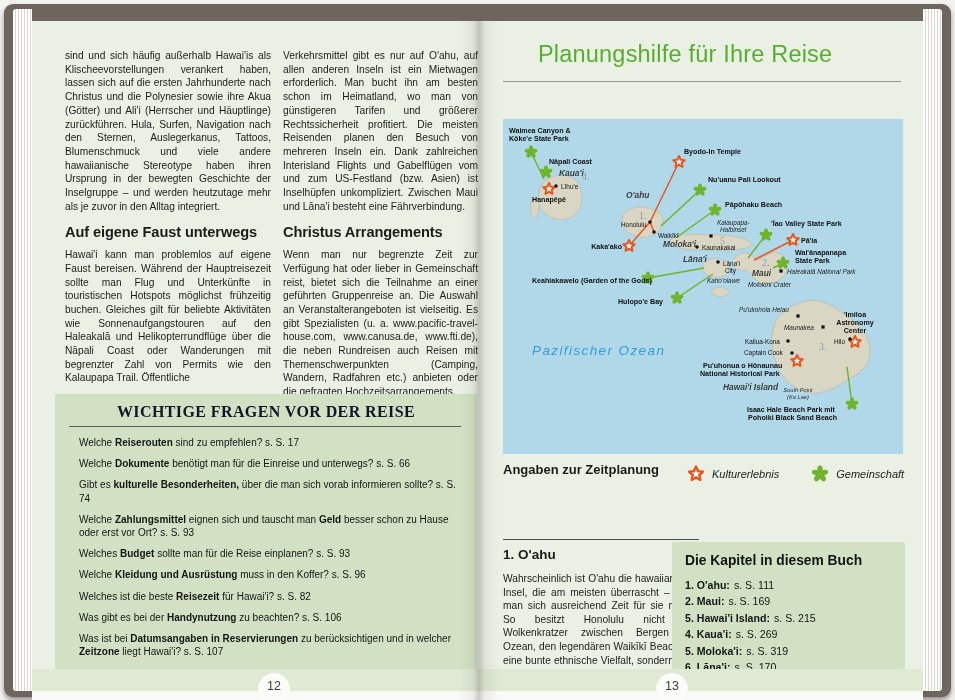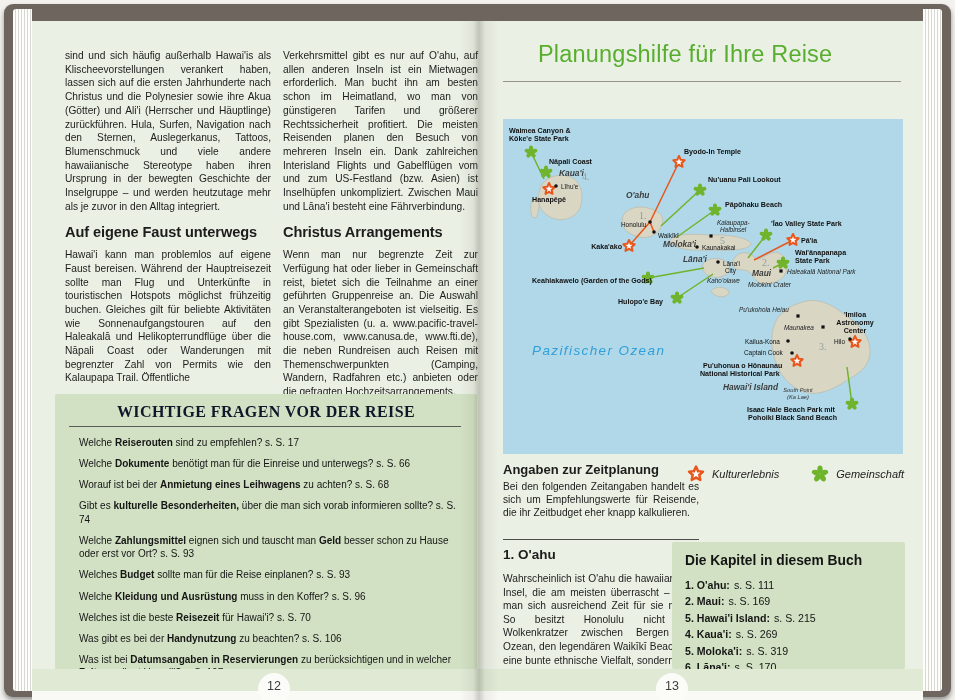--- a/index.html
+++ b/index.html
@@ -82,26 +82,25 @@
         <p>Verkehrsmittel gibt es nur auf O'ahu, auf allen anderen Inseln ist ein Mietwagen erforderlich. Man bucht ihn am besten schon im Heimatland, wo man von günstigeren Tarifen und größerer Rechtssicherheit profitiert. Die meisten Reisenden planen den Besuch von mehreren Inseln ein. Dank zahlreichen Interisland Flights und Gabelflügen vom und zum US-Festland (bzw. Asien) ist Inselhüpfen unkompliziert. Zwischen Maui und Lāna'i besteht eine Fährverbindung.</p>
         <h2>Christus Arrangements</h2>
         <p>Wenn man nur begrenzte Zeit zur Verfügung hat oder lieber in Gemeinschaft reist, bietet sich die Teilnahme an einer geführten Gruppenreise an. Die Auswahl an Veranstalterangeboten ist vielseitig. Es gibt Spezialisten (u. a. www.pacific-travel-house.com, www.canusa.de, www.fti.de), die neben Rundreisen auch Reisen mit Themenschwerpunkten (Camping, Wandern, Radfahren etc.) anbieten oder die gefragten Hochzeitsarrangements.</p>
       </div>
       <div class="qbox">
         <div class="qtitle">WICHTIGE FRAGEN VOR DER REISE</div>
         <div class="qrule"></div>
         <div id="qlist">
             <div class="qitem"><span>Welche </span><b>Reiserouten</b><span> sind zu empfehlen? s. S. 17</span></div>
             <div class="qitem"><span>Welche </span><b>Dokumente</b><span> benötigt man für die Einreise und unterwegs? s. S. 66</span></div>
-            <div class="qitem"><span>Worauf ist bei der </span><b>Anmietung eines Leihwagens</b><span> zu achten? s. S. 68</span></div>
             <div class="qitem"><span>Gibt es </span><b>kulturelle Besonderheiten,</b><span> über die man sich vorab informieren sollte? s. S. 74</span></div>
             <div class="qitem"><span>Welche </span><b>Zahlungsmittel</b><span> eignen sich und tauscht man </span><b>Geld</b><span> besser schon zu Hause oder erst vor Ort? s. S. 93</span></div>
             <div class="qitem"><span>Welches </span><b>Budget</b><span> sollte man für die Reise einplanen? s. S. 93</span></div>
             <div class="qitem"><span>Welche </span><b>Kleidung und Ausrüstung</b><span> muss in den Koffer? s. S. 96</span></div>
-            <div class="qitem"><span>Welches ist die beste </span><b>Reisezeit</b><span> für Hawai'i? s. S. 70</span></div>
+            <div class="qitem"><span>Welches ist die beste </span><b>Reisezeit</b><span> für Hawai'i? s. S. 82</span></div>
             <div class="qitem"><span>Was gibt es bei der </span><b>Handynutzung</b><span> zu beachten? s. S. 106</span></div>
             <div class="qitem"><span>Was ist bei </span><b>Datumsangaben in Reservierungen</b><span> zu berücksichtigen und in welcher </span><b>Zeitzone</b><span> liegt Hawai'i? s. S. 107</span></div>
           </div>
       </div>
       <div class="pagenum" style="left:226px;">
         <span>12</span>
       </div>
     </div>
 
     <div class="page-right">
@@ -285,21 +284,20 @@
             <text x="295" y="273" class="mt-ti" text-anchor="middle">South Point</text>
             <text x="295" y="280" class="mt-ti" text-anchor="middle">(Ka Lae)</text>
             <text x="244" y="293" class="mt-b" text-anchor="start">Isaac Hale Beach Park mit</text>
             <text x="245" y="301" class="mt-b" text-anchor="start">Pohoiki Black Sand Beach</text>
             <text x="29" y="236" class="mt-o" text-anchor="start">Pazifischer Ozean</text>
           </g>
         </svg>
 
       <div class="zeit">
         <h3>Angaben zur Zeitplanung</h3>
-        <p>Bei den folgenden Zeitangaben handelt es sich um Empfehlungswerte für Reisende, die ihr Zeitbudget eher knapp kalkulieren.</p>
       </div>
 
       <div class="legend" id="legend">
           <div class="legend-item">
             <svg width="22" height="22" viewBox="0 0 22 22">
               <path d="M11.00,3.60L13.12,8.09L18.04,8.71L14.42,12.11L15.35,16.99L11.00,14.60L6.65,16.99L7.58,12.11L3.96,8.71L8.88,8.09Z" fill="#e8561c" stroke="#e8561c" stroke-width="2.4" stroke-linejoin="round"></path>
               <path d="M11.00,6.40L12.12,9.46L15.37,9.58L12.81,11.59L13.70,14.72L11.00,12.90L8.30,14.72L9.19,11.59L6.63,9.58L9.88,9.46Z" fill="#ffffff"></path>
             </svg>
             <span class="llabel">Kulturerlebnis</span>
           </div>

